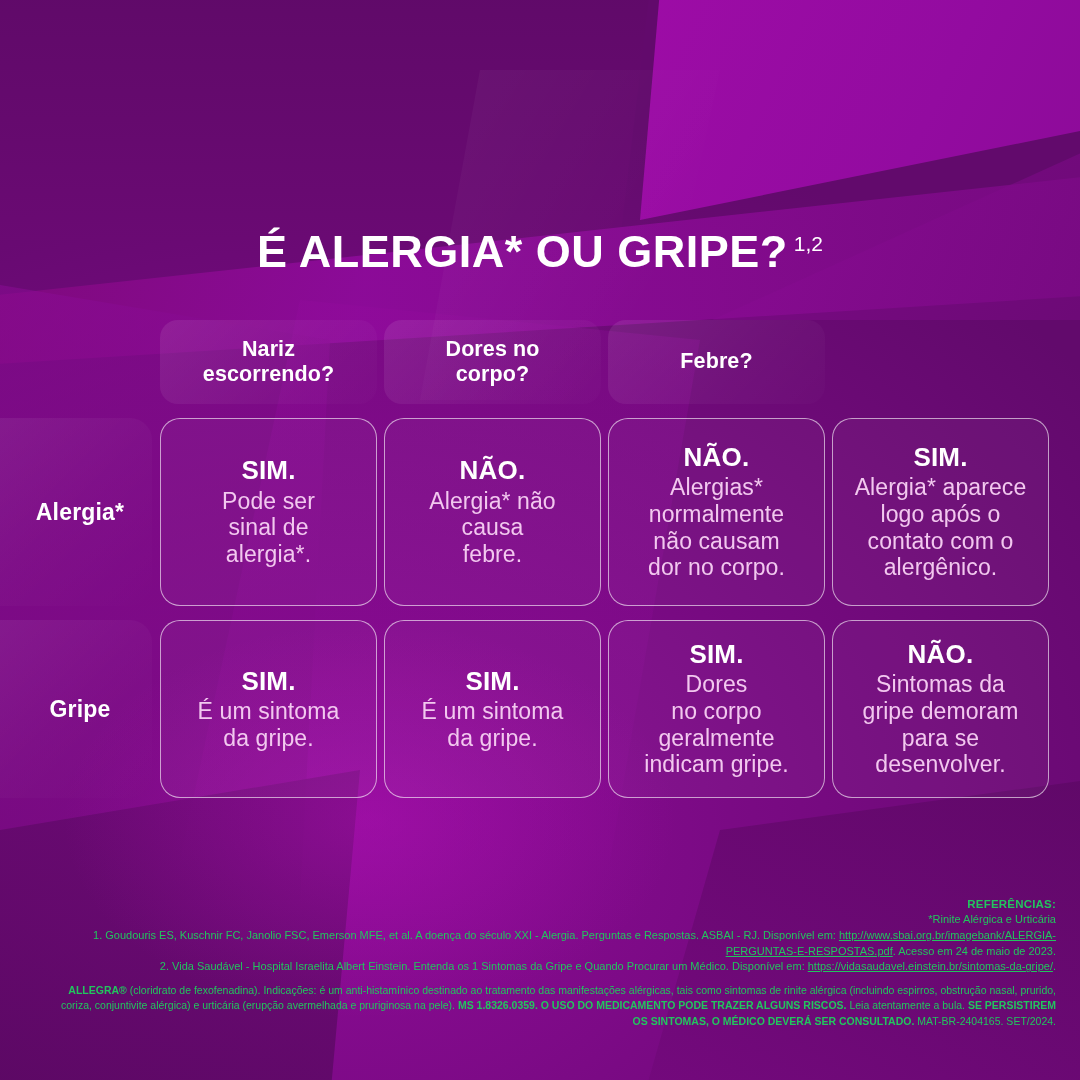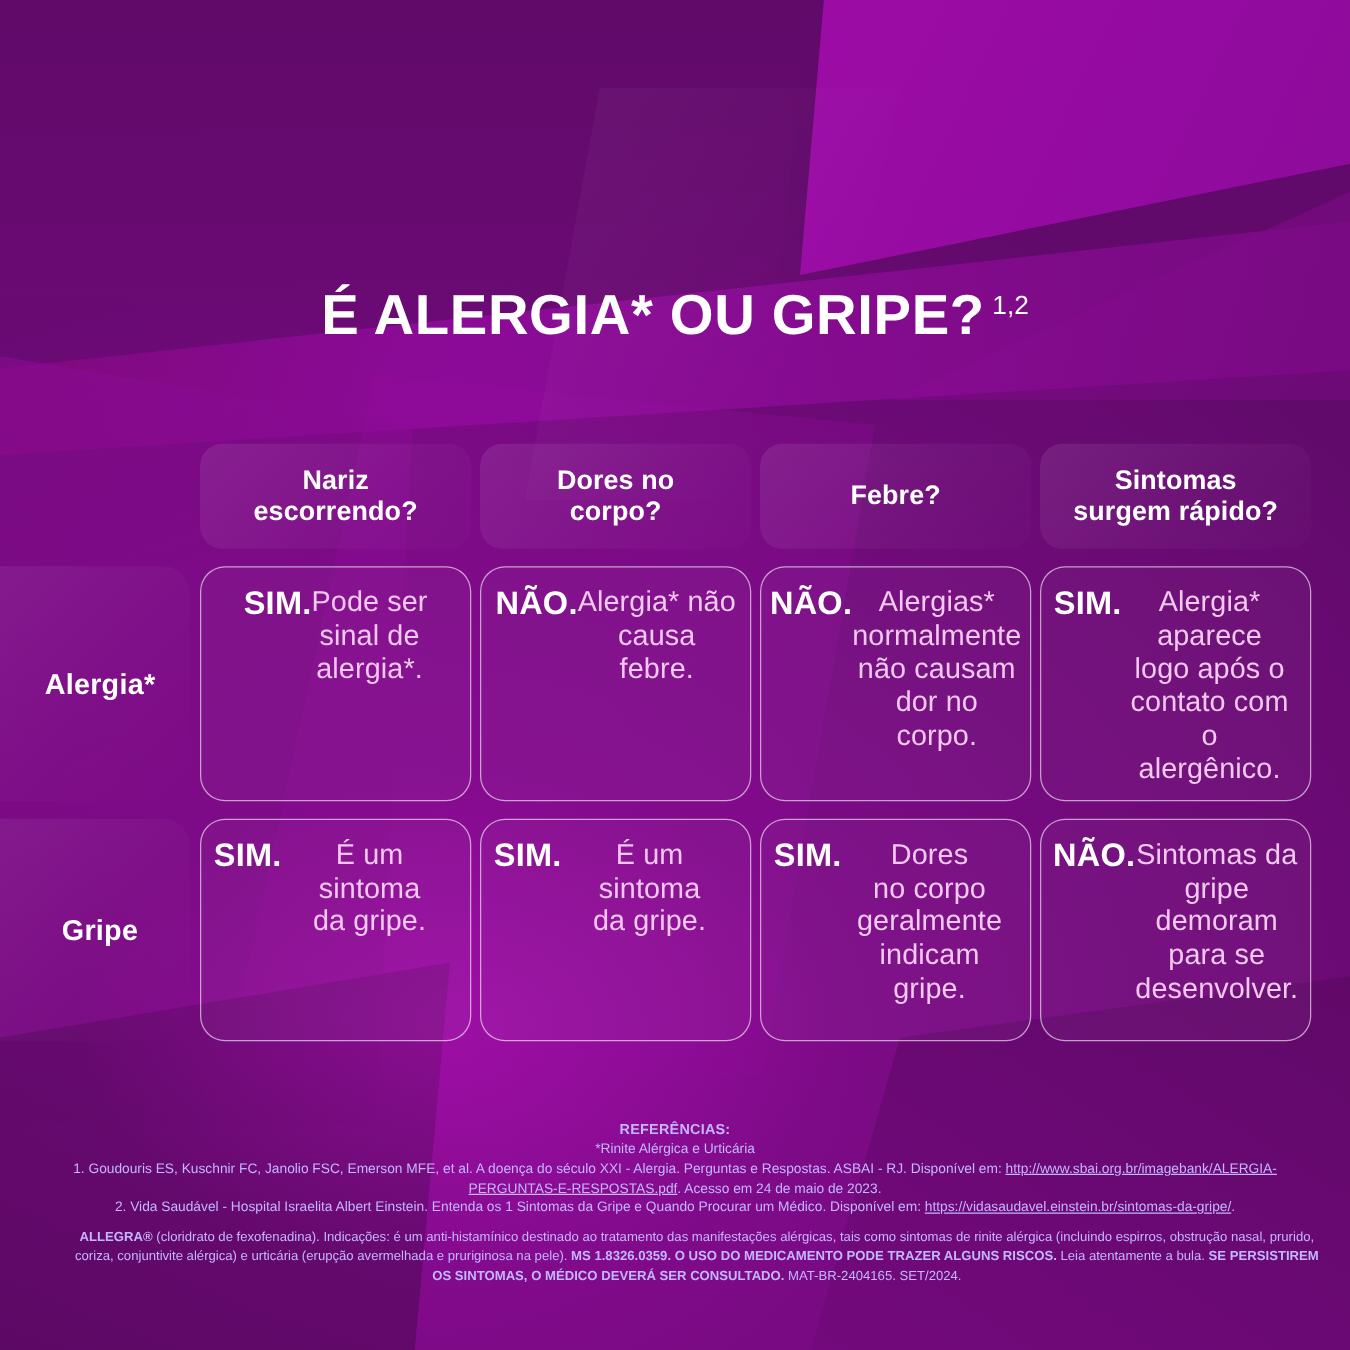--- a/index.html
+++ b/index.html
@@ -101,21 +101,21 @@
     font-size:21px;
     font-weight:400;
     vertical-align:super;
     letter-spacing:0;
     margin-left:6px;
   }
 
   
   .grid {
     position:absolute;
-    top:355px; left:0px;
+    top:320px; left:0px;
     width:1080px;
   }
   .row { display:flex; width:1080px; }
   .row + .row { margin-top:14px; }
 
   .rowlabel-cell {
     width:160px; flex:0 0 160px;
     position:relative;
     display:flex; align-items:center; justify-content:center;
   }
@@ -159,21 +159,21 @@
   .hdr-row { align-items:flex-start; }
   .hdr-row .rowlabel-cell { visibility:hidden; }
 
   
   .data-card {
     width:100%;
     border:1.5px solid rgba(255,255,255,.60);
     border-radius:20px;
     padding:14px 10px;
     text-align:center;
-    display:flex; flex-direction:row; justify-content:center;
+    display:flex; flex-direction:column; justify-content:center;
     background:rgba(255,255,255,.035);
   }
   .row-alergia .data-card { height:188px; }
   .row-gripe   .data-card { height:178px; }
 
   .verdict {
     display:block;
     color:#ffffff;
     font-weight:700;
     font-size:26px;
@@ -189,22 +189,22 @@
     line-height:1.16;
     letter-spacing:.1px;
   }
 
   
   .footer {
     position:absolute;
     left:0; right:0; top:898px;
     width:1080px;
     padding:0 24px;
-    text-align:center;
-    color:#c4b5fd;
+    text-align:right;
+    color:#22c55e;
   }
   .ref-title {
     font-size:11.5px; font-weight:700; letter-spacing:.2px;
     margin-bottom:3px;
   }
   .ref-note {
     font-size:11px; font-weight:400; margin-bottom:3px;
   }
   .ref-line {
     font-size:11px; font-weight:400; line-height:1.42;
@@ -252,23 +252,20 @@
 
         <div class="cell">
           <div class="hdr-card">Nariz<br>escorrendo?</div>
         </div>
         <div class="cell">
           <div class="hdr-card">Dores no<br>corpo?</div>
         </div>
         <div class="cell">
           <div class="hdr-card">Febre?</div>
         </div>
-        <div class="cell">
-          <div class="hdr-card">Sintomas<br>surgem rápido?</div>
-        </div>
       </div>
 
       <div class="row row-alergia">
         <div class="rowlabel-cell">
           <div class="rowlabel-bg"></div>
           <span class="rowlabel-text">Alergia*</span>
         </div>
 
         <div class="cell">
           <div class="data-card">

